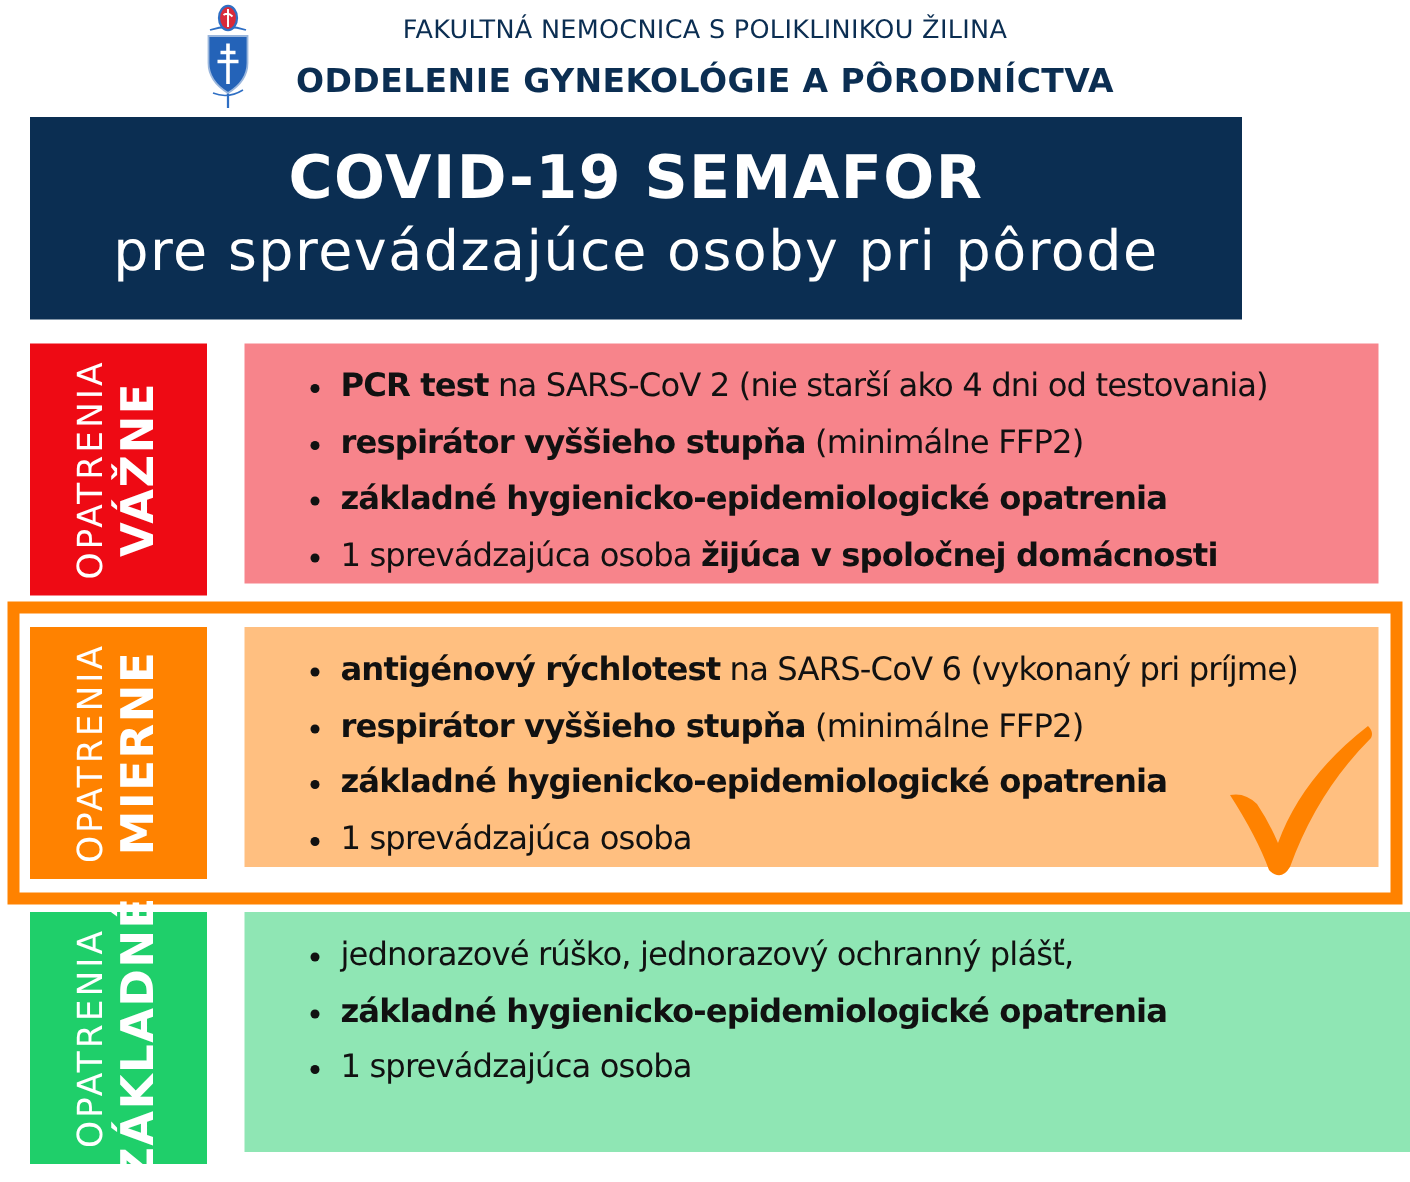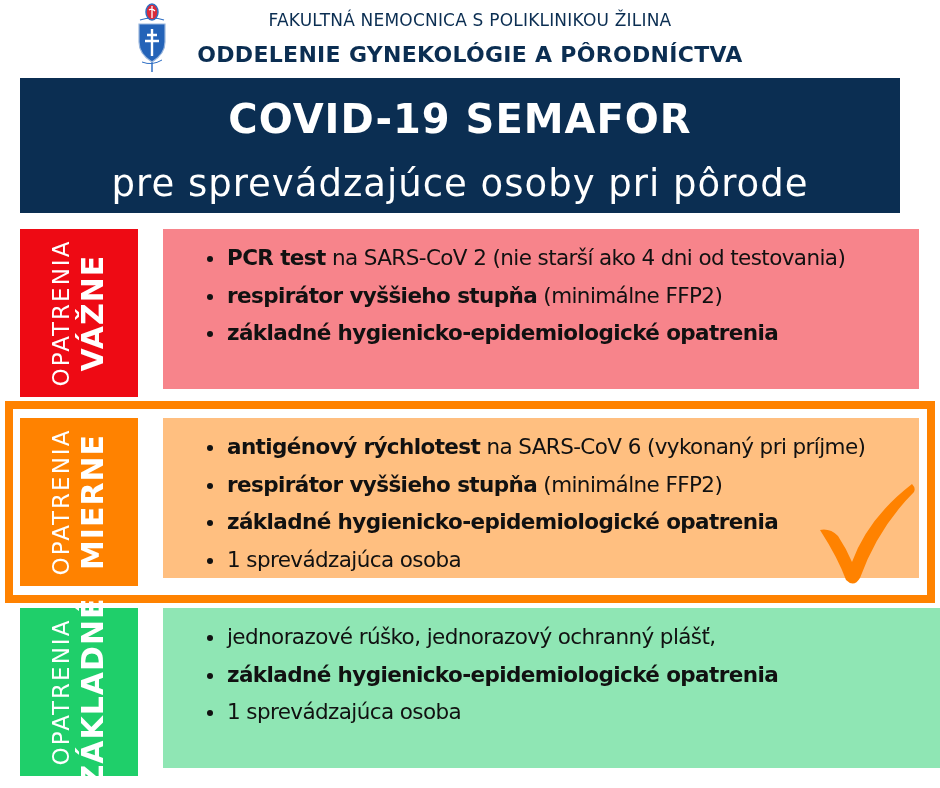--- a/index.html
+++ b/index.html
@@ -1,23 +1,23 @@
 <!DOCTYPE html>
 <html><head>
 <meta charset="utf-8">
 <style>
   html,body{margin:0;padding:0;}
   body{width:940px;height:788px;background:#ffffff;position:relative;overflow:hidden;font-family:"Liberation Sans","DejaVu Sans",sans-serif;}
   .abs{position:absolute;}
   .logo{left:134px;top:2px;width:36px;height:72px;}
   .hdr-line1{left:180px;top:10px;width:580px;text-align:center;font-size:17px;color:#0b2e52;letter-spacing:0.2px;font-family:"DejaVu Sans",sans-serif;}
   .hdr-line2{left:180px;top:42px;width:580px;text-align:center;font-size:22px;font-weight:bold;color:#0b2e52;font-family:"DejaVu Sans",sans-serif;letter-spacing:0.3px;}
-  .banner{left:20px;top:78px;width:880px;height:135px;background:#0b2e52;color:#fff;text-align:center;}
+  .banner{left:20px;top:78px;width:808px;height:135px;background:#0b2e52;color:#fff;text-align:center;}
   .banner-title{font-size:40px;font-weight:bold;margin-top:18px;letter-spacing:1px;font-family:"DejaVu Sans",sans-serif;}
-  .banner-sub{font-size:37px;margin-top:20px;letter-spacing:1px;font-family:"DejaVu Sans",sans-serif;font-weight:normal;}
+  .banner-sub{font-size:37px;margin-top:4px;letter-spacing:1px;font-family:"DejaVu Sans",sans-serif;font-weight:normal;}
   .label-box{width:118px;height:168px;color:#fff;}
   .label-inner{position:absolute;left:50%;top:50%;transform:translate(-50%,-50%) rotate(-90deg);white-space:nowrap;display:flex;flex-direction:column;align-items:center;}
   .label-small{font-size:23px;letter-spacing:2px;font-family:"DejaVu Sans",sans-serif;font-weight:normal;line-height:28px;}
   .label-big{font-size:30px;font-weight:bold;letter-spacing:1px;font-family:"DejaVu Sans",sans-serif;line-height:36px;}
   .content-box{width:756px;height:160px;}
   ul.items{list-style:none;margin:0;padding:0;position:absolute;left:42px;top:10px;right:8px;}
   ul.items li{position:relative;padding-left:22px;font-size:21.5px;line-height:37.5px;color:#111;font-family:"DejaVu Sans",sans-serif;letter-spacing:-0.6px;}
   ul.items li::before{content:"";position:absolute;left:2px;top:17px;width:6px;height:6px;border-radius:50%;background:#111;}
   ul.items li .b{font-weight:bold;}
   ul.items li .wrap{display:block;line-height:37.5px;}
@@ -50,20 +50,21 @@
   <div class="label-inner">
     <span class="label-small">OPATRENIA</span>
     <span class="label-big">VÁŽNE</span>
   </div>
 </div>
 <div class="abs content-box" style="left:163px;top:229px;background:#f7848b;">
   <ul class="items">
     <li><span class="b">PCR  test</span><span> na SARS-CoV 2 (nie starší ako 4 dni od testovania)</span></li>
     <li><span class="b">respirátor vyššieho stupňa</span><span> (minimálne FFP2)</span></li>
     <li><span class="b">základné hygienicko-epidemiologické opatrenia</span></li>
+    <li><span>1 sprevádzajúca osoba </span><span class="b">žijúca v spoločnej domácnosti</span></li>
   </ul>
 </div>
 
 <div class="abs frame"></div>
 
 <div class="abs label-box" style="left:20px;top:418px;background:#ff8200;">
   <div class="label-inner">
     <span class="label-small">OPATRENIA</span>
     <span class="label-big">MIERNE</span>
   </div>

